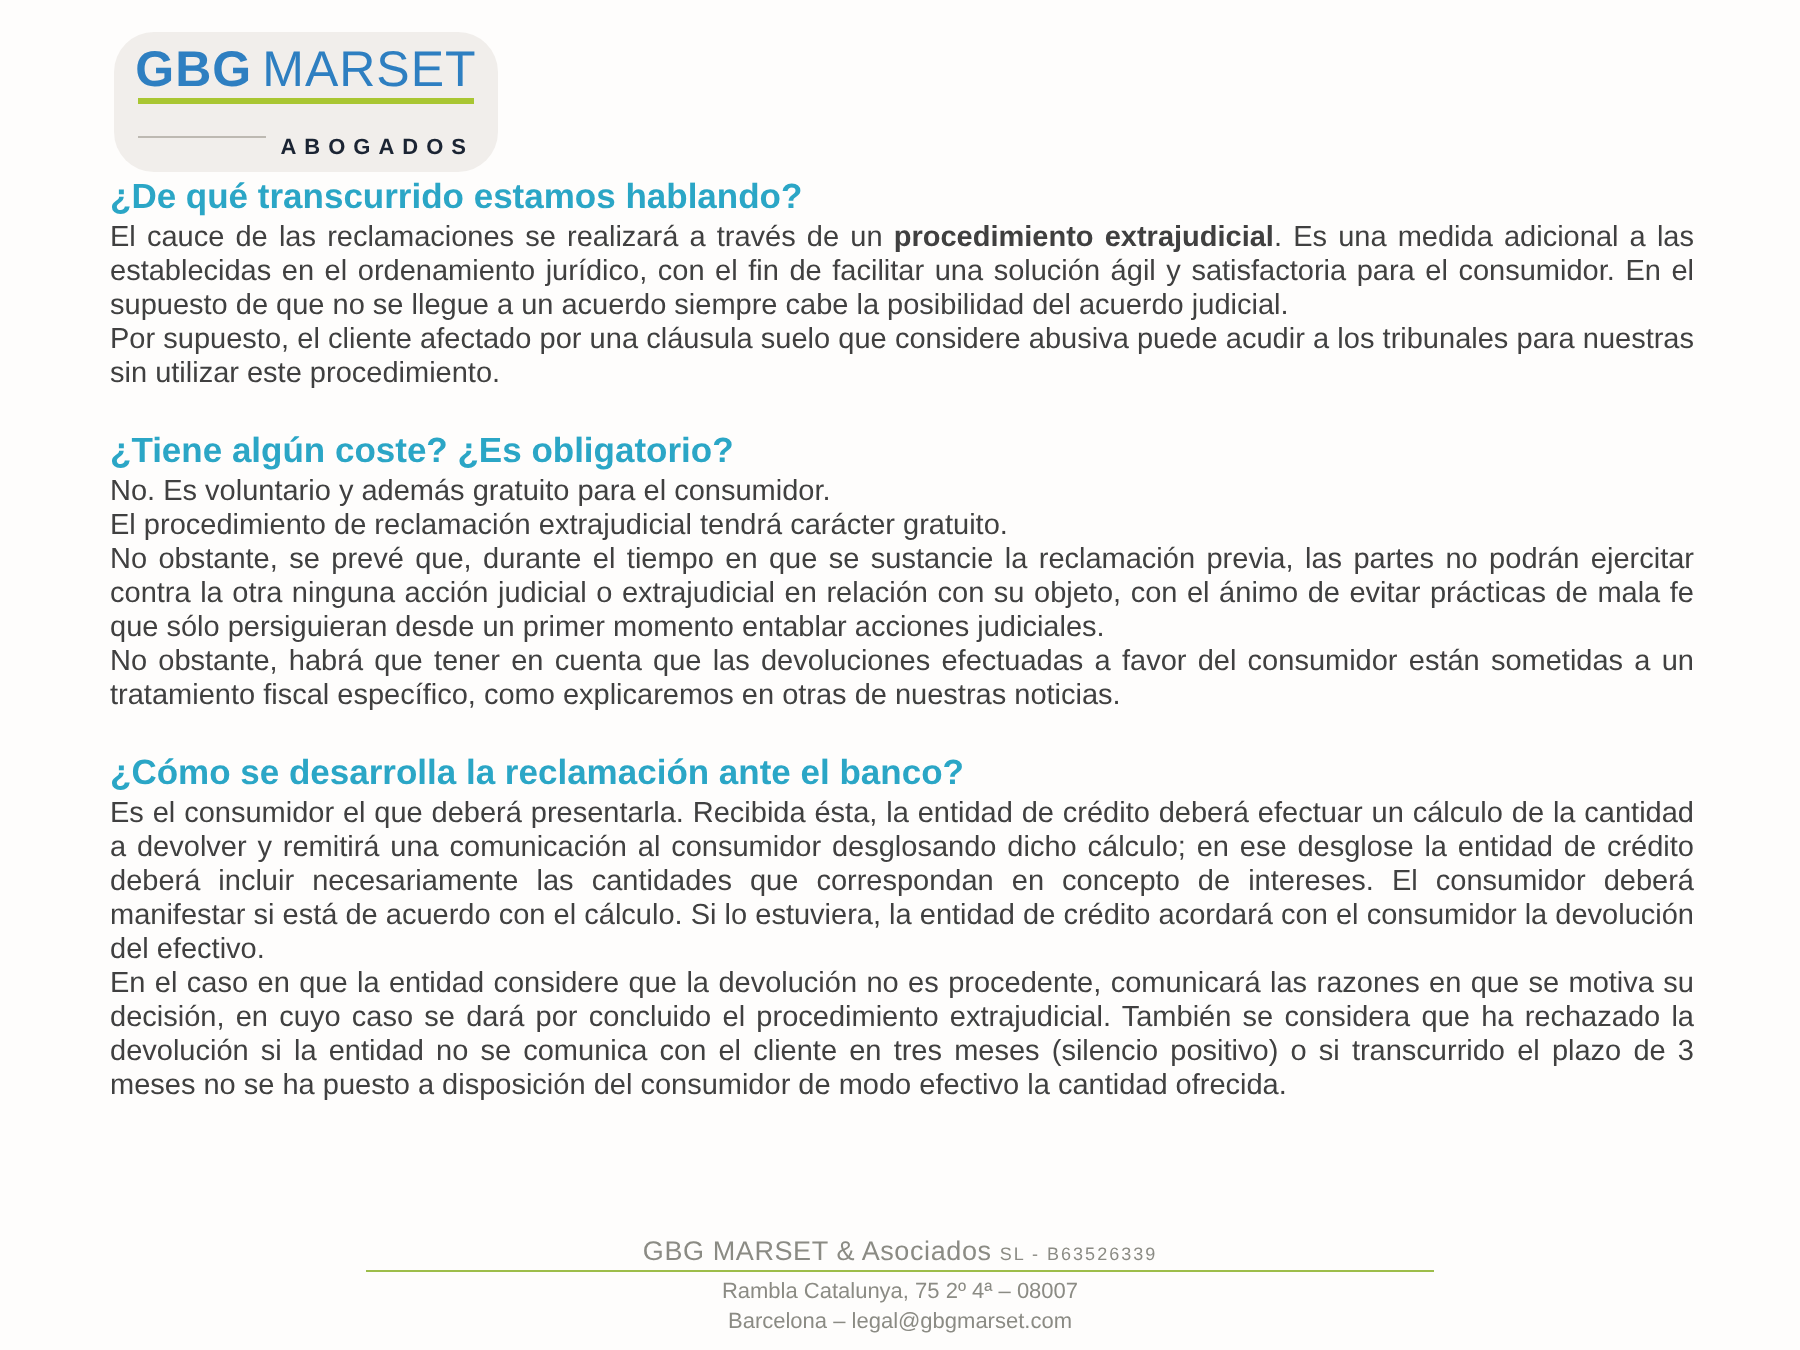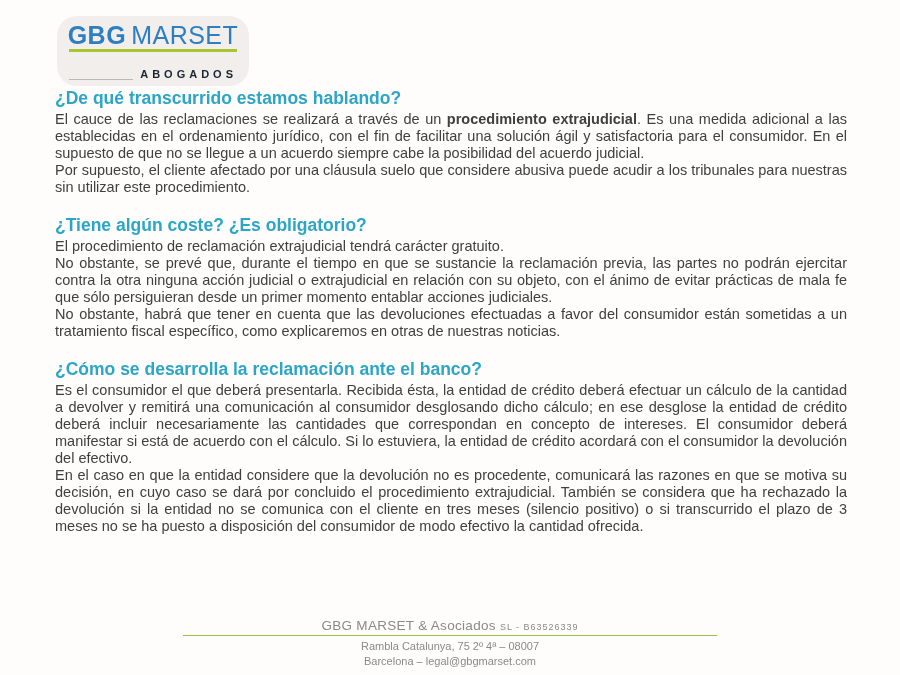--- a/index.html
+++ b/index.html
@@ -14,21 +14,21 @@
   
   .logo-box {
     position:absolute; left:57px; top:16px; width:192px; height:70px;
     background:#f1eeeb;
     display:flex; flex-direction:column; align-items:center; justify-content:center;border-radius:20px;
   }
   .logo-name { color:#2e7fc1; font-size:25px; line-height:26px; letter-spacing:0.5px; white-space:nowrap; }
   .logo-name .p1 { font-weight:700; }
   .logo-name .p2 { font-weight:400; margin-left:5px; }
   .logo-underline { width:168px; height:3px; background:#a9c632; margin-top:1px; }
-  .logo-sub-row { display:flex; align-items:flex-end; width:168px; margin-top:16px; }
+  .logo-sub-row { display:flex; align-items:flex-start; width:168px; margin-top:16px; }
   .logo-divider { flex:1; height:1px; background:#bdb9b2; margin-right:7px; }
   .logo-sub { color:#1b2433; font-size:11px; font-weight:700; letter-spacing:4px; white-space:nowrap; }
 
   
   .content {
     position:absolute; left:55px; top:88px; width:792px;
     color:#404040; font-size:14.5px; line-height:17px;
     text-align:justify;
   }
   .section-heading {
@@ -70,20 +70,21 @@
   <div class="content">
 
     <div class="sec1">
       <h2 class="section-heading">¿De qué transcurrido estamos hablando?</h2>
       <p><span>El cauce de las reclamaciones se realizará a través de un </span><span class="bold-run">procedimiento extrajudicial</span><span>. Es una medida adicional a las establecidas en el ordenamiento jurídico, con el fin de facilitar una solución ágil y satisfactoria para el consumidor. En el supuesto de que no se llegue a un acuerdo siempre cabe la posibilidad del acuerdo judicial.</span></p>
       <p>Por supuesto, el cliente afectado por una cláusula suelo que considere abusiva puede acudir a los tribunales para nuestras sin utilizar este procedimiento.</p>
     </div>
 
     <div class="sec2">
       <h2 class="section-heading">¿Tiene algún coste? ¿Es obligatorio?</h2>
+      <p>No. Es voluntario y además gratuito para el consumidor.</p>
       <p>El procedimiento de reclamación extrajudicial tendrá carácter gratuito.</p>
       <p>No obstante, se prevé que, durante el tiempo en que se sustancie la reclamación previa, las partes no podrán ejercitar contra la otra ninguna acción judicial o extrajudicial en relación con su objeto, con el ánimo de evitar prácticas de mala fe que sólo persiguieran desde un primer momento entablar acciones judiciales.</p>
       <p>No obstante, habrá que tener en cuenta que las devoluciones efectuadas a favor del consumidor están sometidas a un tratamiento fiscal específico, como explicaremos en otras de nuestras noticias.</p>
     </div>
 
     <div class="sec3">
       <h2 class="section-heading">¿Cómo se desarrolla la reclamación ante el banco?</h2>
       <p>Es el consumidor el que deberá presentarla. Recibida ésta, la entidad de crédito deberá efectuar un cálculo de la cantidad a devolver y remitirá una comunicación al consumidor desglosando dicho cálculo; en ese desglose la entidad de crédito deberá incluir necesariamente las cantidades que correspondan en concepto de intereses. El consumidor deberá manifestar si está de acuerdo con el cálculo. Si lo estuviera, la entidad de crédito acordará con el consumidor la devolución del efectivo.</p>
       <p>En el caso en que la entidad considere que la devolución no es procedente, comunicará las razones en que se motiva su decisión, en cuyo caso se dará por concluido el procedimiento extrajudicial. También se considera que ha rechazado la devolución si la entidad no se comunica con el cliente en tres meses (silencio positivo) o si transcurrido el plazo de 3 meses no se ha puesto a disposición del consumidor de modo efectivo la cantidad ofrecida.</p>
     </div>

